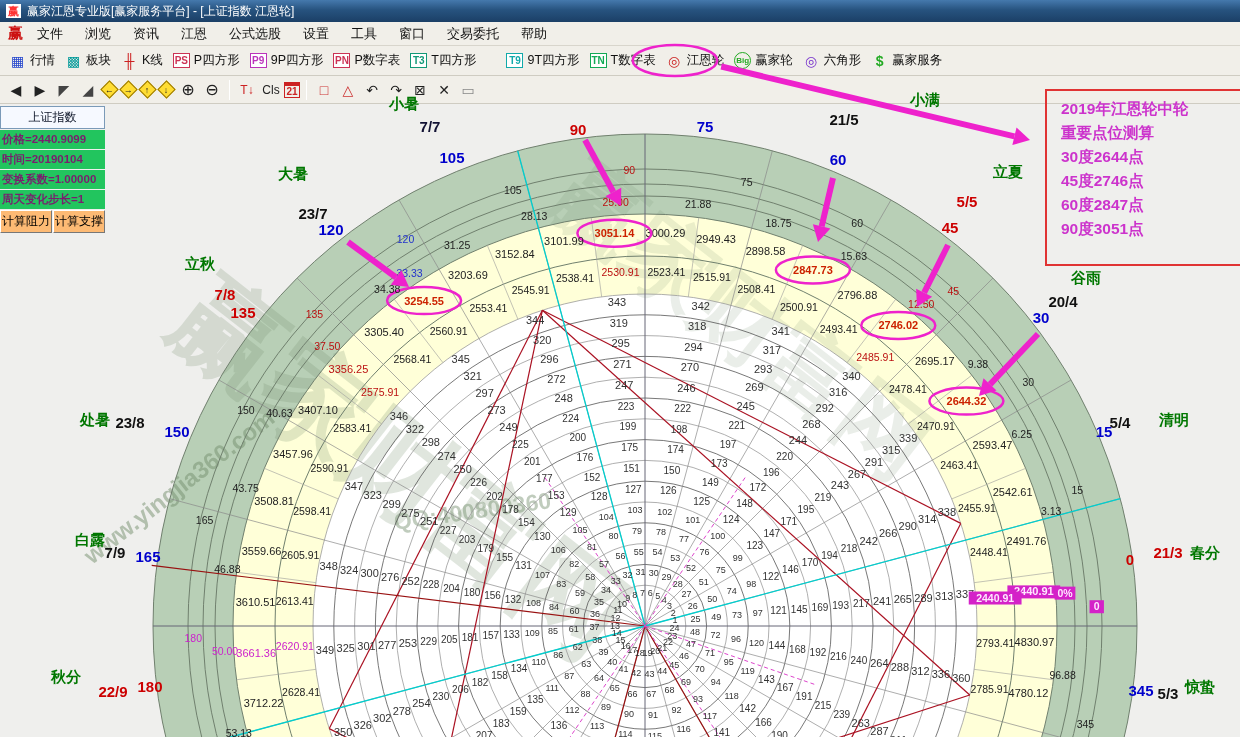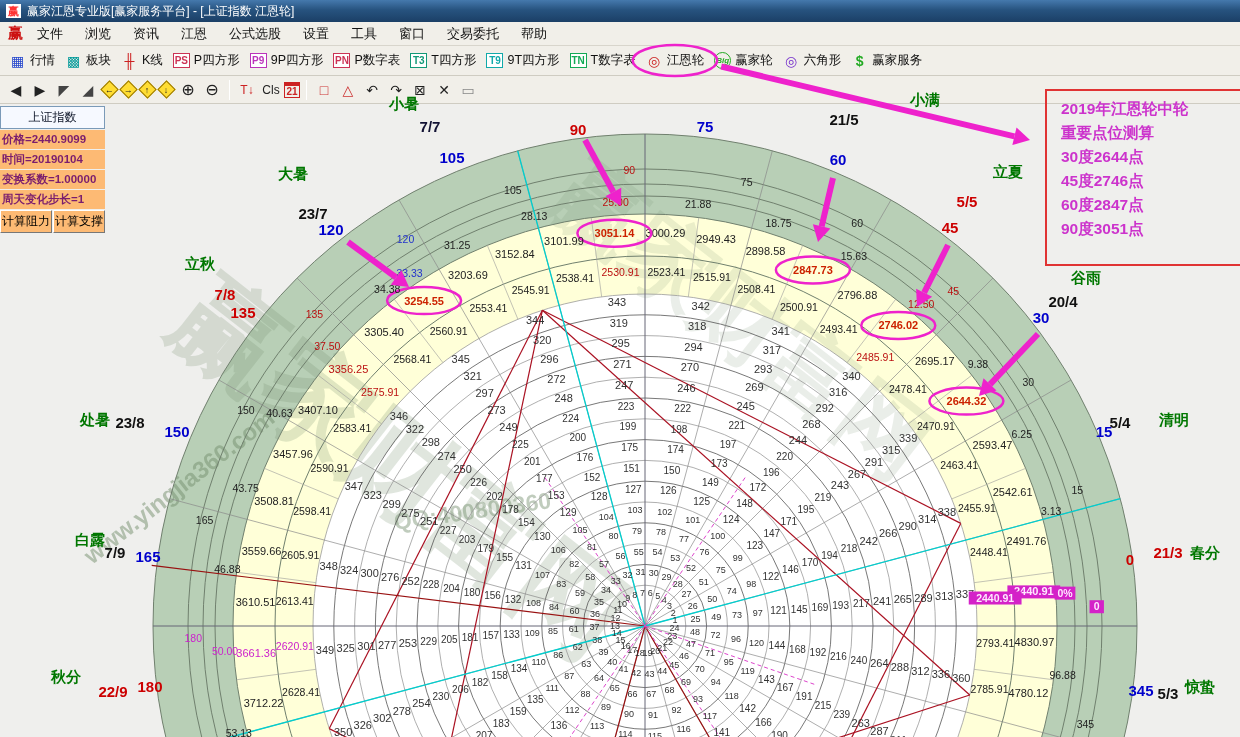--- a/index.html
+++ b/index.html
@@ -16,36 +16,36 @@
   .menu-item { margin-right:22px; cursor:default; }
 
   .toolbar { background:#f1efe9; border-bottom:1px solid #cfccc2; display:flex; align-items:center;
     padding:0 4px; position:relative; z-index:1; }
   .tb1 { height:30px; }
   .tb2 { height:28px; }
   .tb-btn { display:flex; align-items:center; gap:4px; padding:2px 5px; font-size:12.5px; color:#111; cursor:default; }
   .badge { display:inline-flex; align-items:center; justify-content:center; width:17px; height:15px;
     font-size:10px; font-weight:bold; }
   .badge.boxed { border:1px solid currentColor; background:#fff; }
-  .badge.round { border:1.5px solid currentColor; border-radius:50%; width:17px; height:17px; font-size:8px;font-style:italic; }
+  .badge.round { border:1.5px solid currentColor; border-radius:50%; width:17px; height:17px; font-size:8px; }
   .badge.plain { font-size:14px; }
   .tool-ico { display:inline-flex; align-items:center; justify-content:center; width:22px; height:20px;
     font-size:14px; color:#222; margin:0 1px; }
   .tb-sep { width:1px; height:20px; background:#b9b5aa; border-right:1px solid #fff; margin:0 5px; }
   .diamond { width:13px; height:13px; background:#ffdd33; border:1px solid #997700; transform:rotate(45deg);
     display:inline-flex; align-items:center; justify-content:center; margin:0 3px; }
   .diamond span { transform:rotate(-45deg); font-size:9px; color:#222; font-weight:bold; }
 
   .chart { position:absolute; left:0; top:104px; width:1240px; height:633px; background:#efefed; }
 
   svg.overlay { position:absolute; left:0; top:0; width:1240px; height:737px; z-index:10; pointer-events:none; }
 
   .panel { position:absolute; left:0; top:106px; width:105px; z-index:5; font-size:12px; }
   .panel .hdr { background:#f6f9ff; border:1px solid #7a9ab8; text-align:center; padding:2px 0; color:#0f172a; margin-bottom:1px; }
-  .panel .row { background:#fdba74; color:#7a1d6e; padding:2px 1px 2px 2px; margin-bottom:1px; white-space:nowrap; font-weight:bold; font-size:11.5px; }
+  .panel .row { background:#22c55e; color:#7a1d6e; padding:2px 1px 2px 2px; margin-bottom:1px; white-space:nowrap; font-weight:bold; font-size:11.5px; }
   .panel .btns { display:flex; gap:1px; }
   .panel .btns button { flex:1; font-size:12px; background:#fdba74; border:1px solid; border-color:#fff #777 #777 #fff;
     padding:2px 0; font-family:inherit; }
 
   .redbox { position:absolute; left:1045px; top:89px; width:198px; height:177px; border:2px solid #e03333;
     z-index:5; padding:6px 0 0 14px; }
   .redbox div { color:#cc33cc; font-size:15.5px; line-height:24px; font-weight:bold; white-space:nowrap; }
 </style>
 </head>
 <body>
@@ -94,21 +94,21 @@
     </div>
     <div class="tb-btn">
       <span class="badge boxed" style="color: rgb(204, 51, 85);">PN</span>
       <span>P数字表</span>
     </div>
     <div class="tb-btn">
       <span class="badge boxed" style="color: rgb(17, 153, 119);">T3</span>
       <span>T四方形</span>
     </div>
     <div class="tb-btn">
-      <span class="badge boxed" style="color: rgb(17, 170, 170);">T9</span>
+      <span class="badge boxed" style="color: rgb(17, 170, 170); margin-left: 20px;">T9</span>
       <span>9T四方形</span>
     </div>
     <div class="tb-btn">
       <span class="badge boxed" style="color: rgb(17, 170, 85);">TN</span>
       <span>T数字表</span>
     </div>
     <div class="tb-btn">
       <span class="badge plain" style="color: rgb(204, 34, 34);">◎</span>
       <span>江恩轮</span>
     </div>

